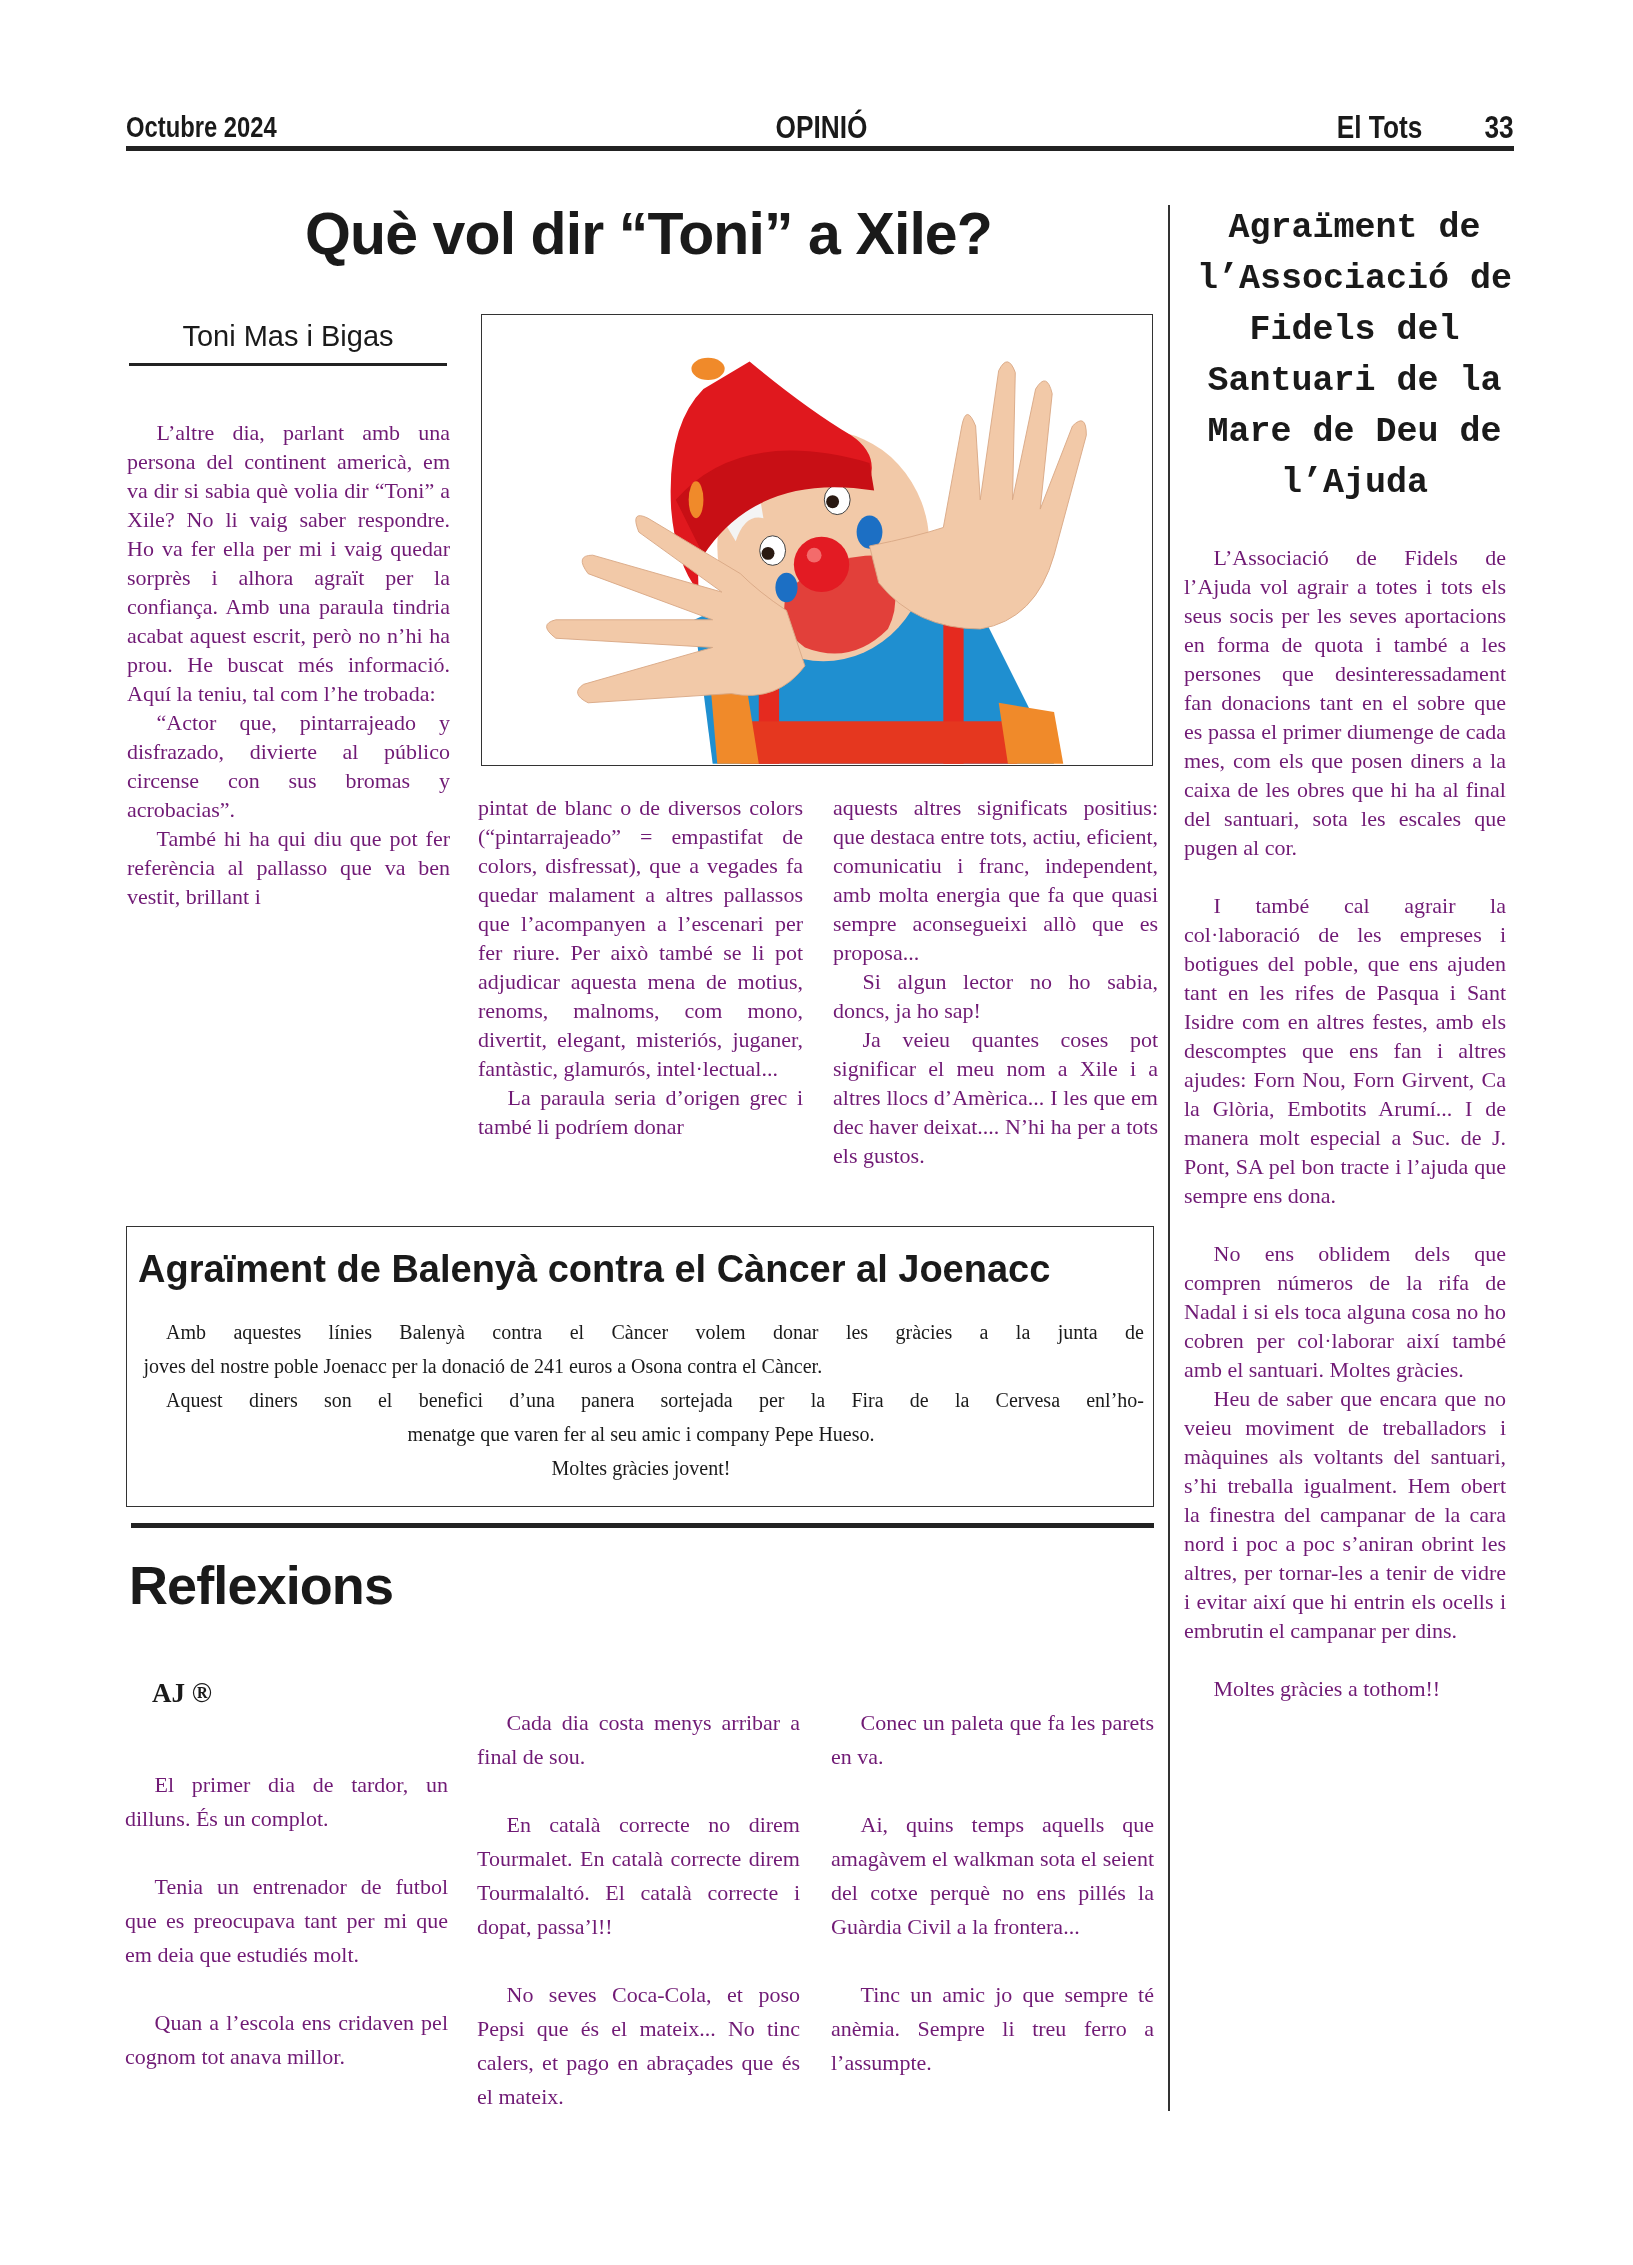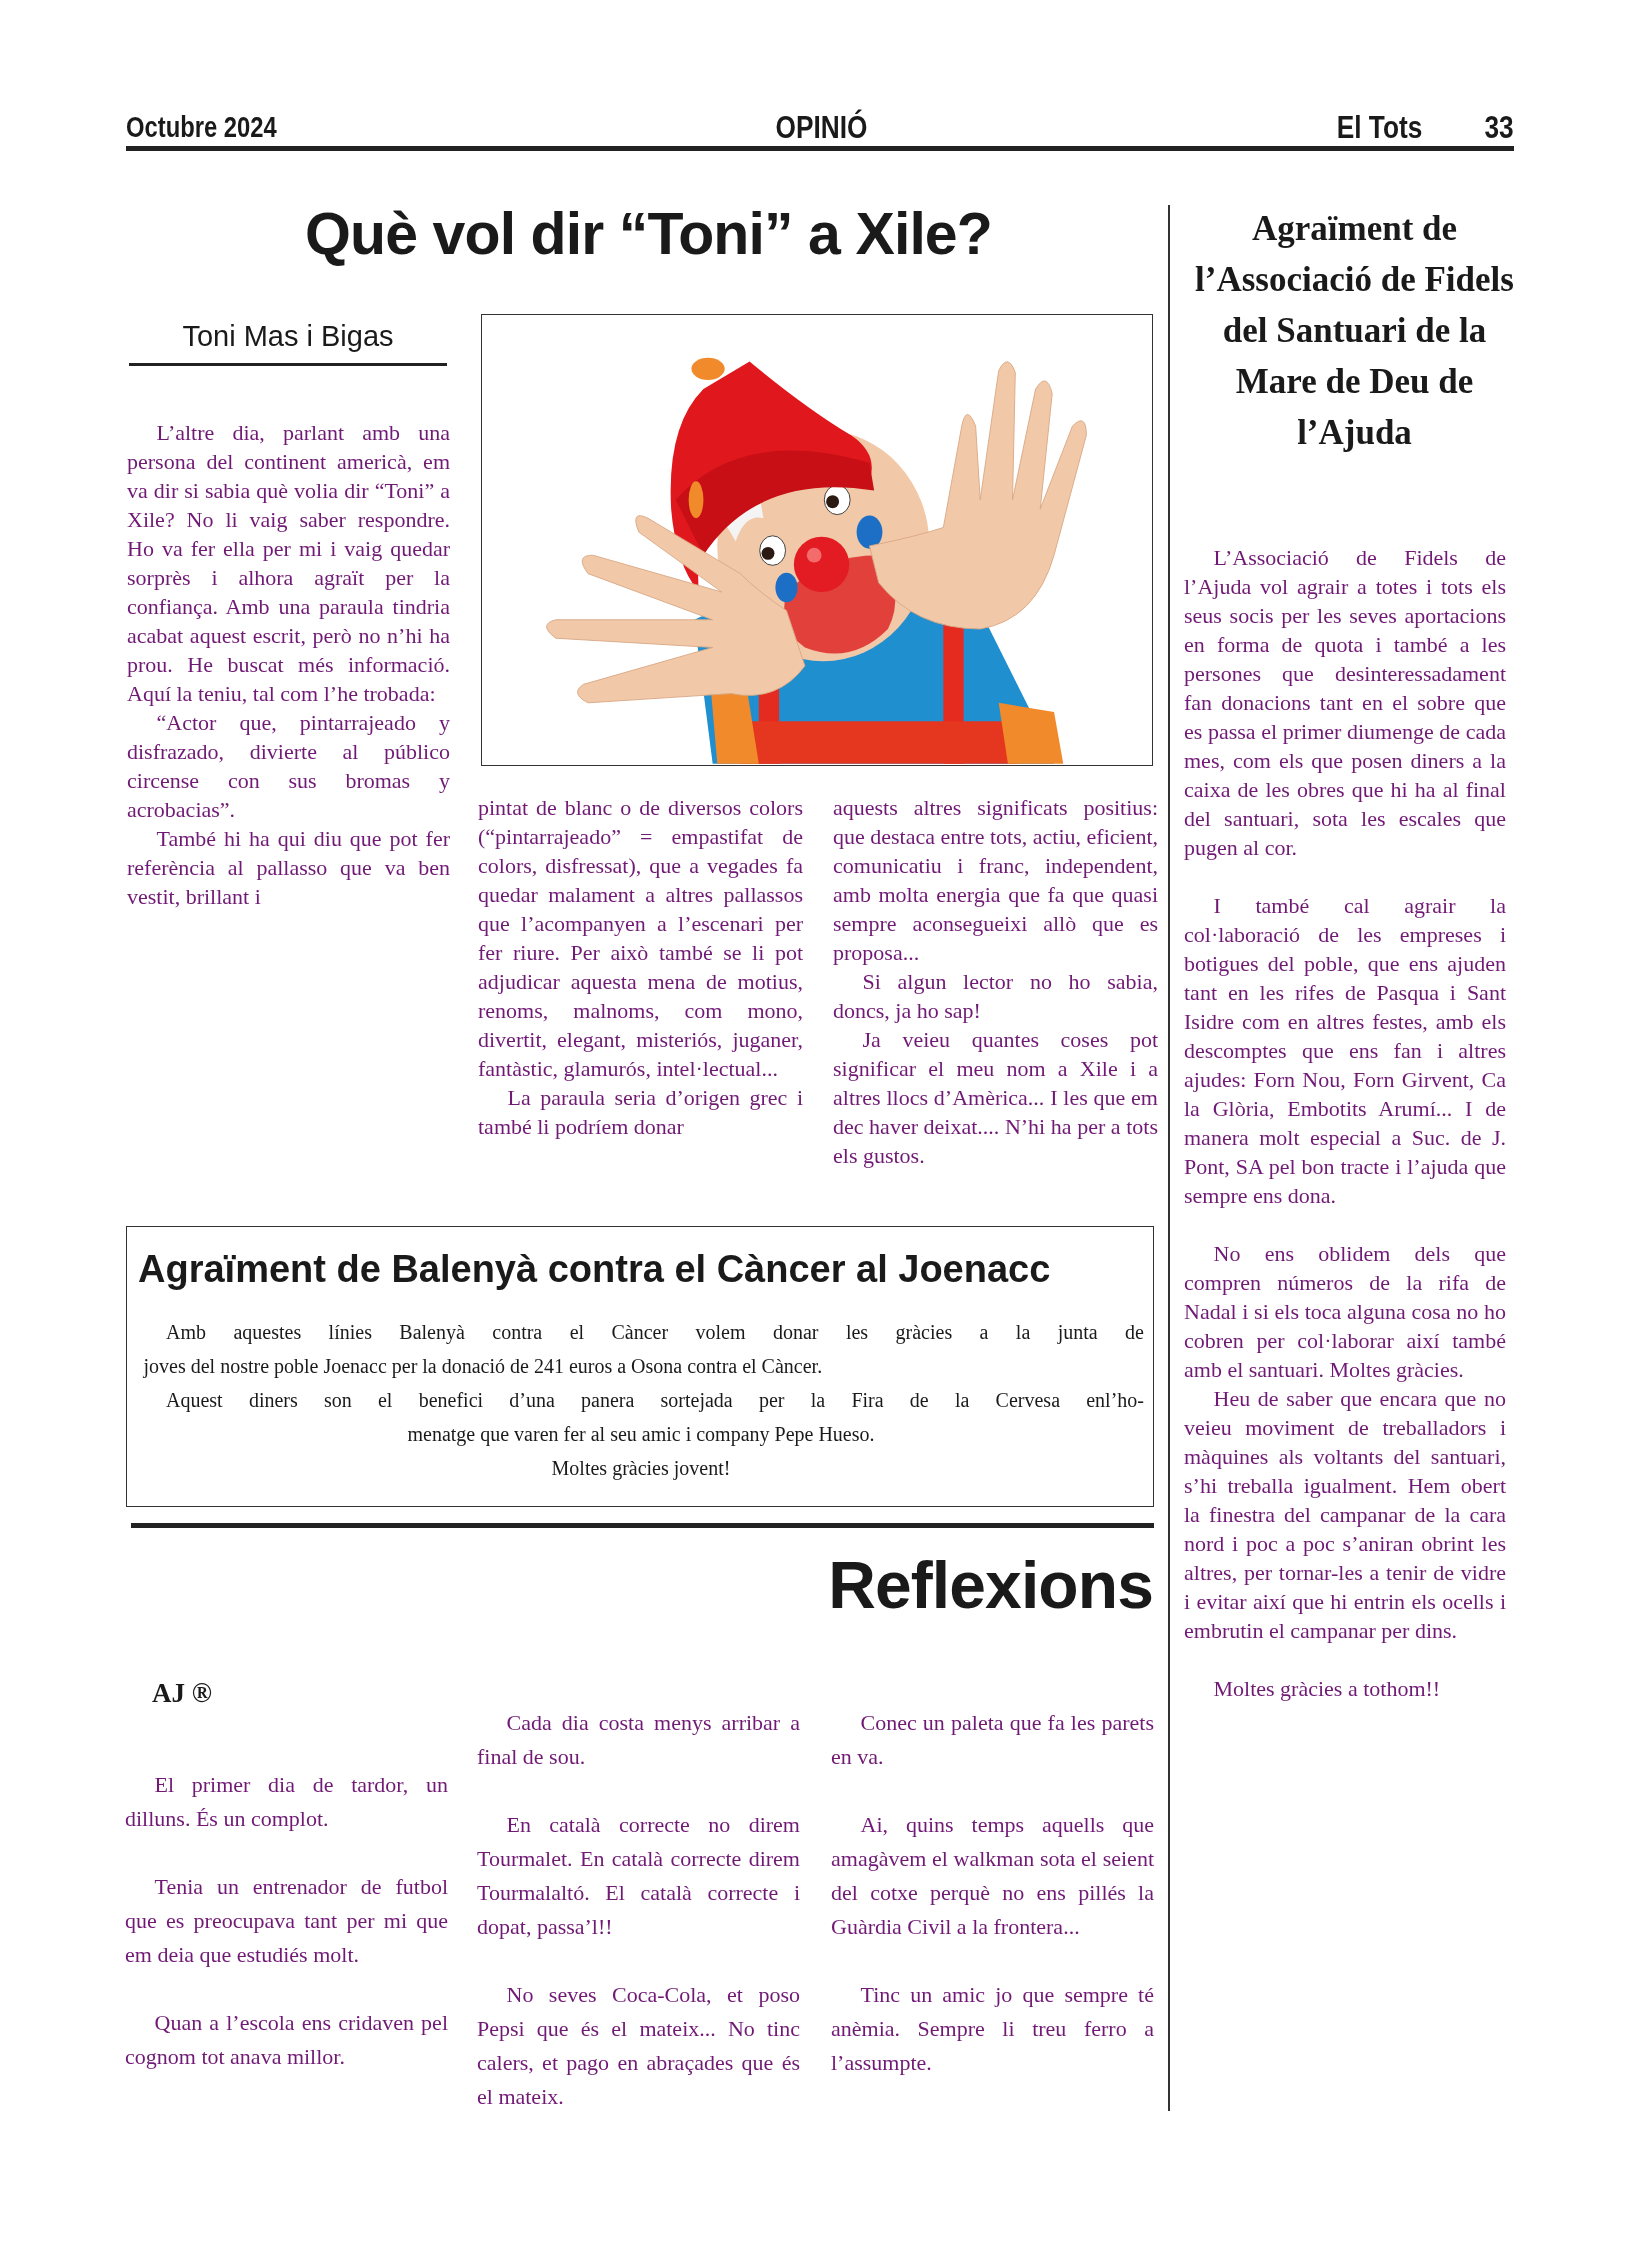--- a/index.html
+++ b/index.html
@@ -24,36 +24,36 @@
   .col p { margin: 0; text-indent: 29.5px; }
   #c1 { left: 127px; top: 418px; width: 323px; }
   #c2 { left: 478px; top: 793px; width: 325px; }
   #c3 { left: 833px; top: 793px; width: 325px; }
 
   .photo { left: 481px; top: 314px; width: 672px; height: 452px; border: 1.8px solid #333; box-sizing: border-box; background: #fff; overflow: hidden; }
 
   .vrule { left: 1168px; top: 205px; width: 1.8px; height: 1906px; background: #333; }
 
   
-  #title2 { left: 1186px; top: 203px; width: 337px; text-align: center; font-family: Liberation Serif, serif; font-weight: bold; font-size: 35px; line-height: 51px; }
+  #title2 { left: 1186px; top: 203px; width: 337px; text-align: center; font-family: Liberation Mono, monospace; font-weight: bold; font-size: 35px; line-height: 51px; }
   #c4 { left: 1184px; top: 543px; width: 322px; }
   #c4 p.gap { margin-top: 29px; }
 
   
   .box { left: 126px; top: 1226px; width: 1028px; height: 281px; border: 1.8px solid #333; box-sizing: border-box; }
   #box-title { left: 138px; top: 1243px; width: 1015px; font-family: "Liberation Sans", sans-serif; font-weight: bold; font-size: 38px; line-height: 52px; }
   #box-body { left: 138px; top: 1315px; width: 1006px; font-family: "Liberation Serif", serif; font-size: 20px; line-height: 34px; }
   #box-body .l1 { text-align: justify; text-align-last: justify; text-indent: 28px; }
   #box-body .l2 { text-align: left; padding-left: 5.5px; }
   #box-body .l3 { text-align: justify; text-align-last: justify; text-indent: 28px; }
   #box-body .c { text-align: center; }
 
   
   .rule-mid { left: 131px; top: 1523px; width: 1023px; height: 4.6px; background: #222; }
-  #title3 { left: 129px; top: 1539px; width: 1024px; text-align: right; font-family: "Liberation Sans", sans-serif; font-weight: bold; font-size: 66px; line-height: 92px; letter-spacing: -0.9px; }
+  #title3 { left: 129px; top: 1539px; width: 1024px; text-align: left; font-family: "Liberation Sans", sans-serif; font-weight: bold; font-size: 54px; line-height: 92px; letter-spacing: -0.9px; }
   #aj { left: 152px; top: 1675px; font-family: "Liberation Serif", serif; font-weight: bold; font-size: 27px; line-height: 37px; }
   #r1 { left: 125px; top: 1768px; width: 323px; }
   #r2 { left: 477px; top: 1706px; width: 323px; }
   #r3 { left: 831px; top: 1706px; width: 323px; }
   .r p { margin: 0; text-indent: 29.5px; }
   .r p + p { margin-top: 34px; }
   .r { line-height: 34px; }
 </style>
 </head>
 <body>

